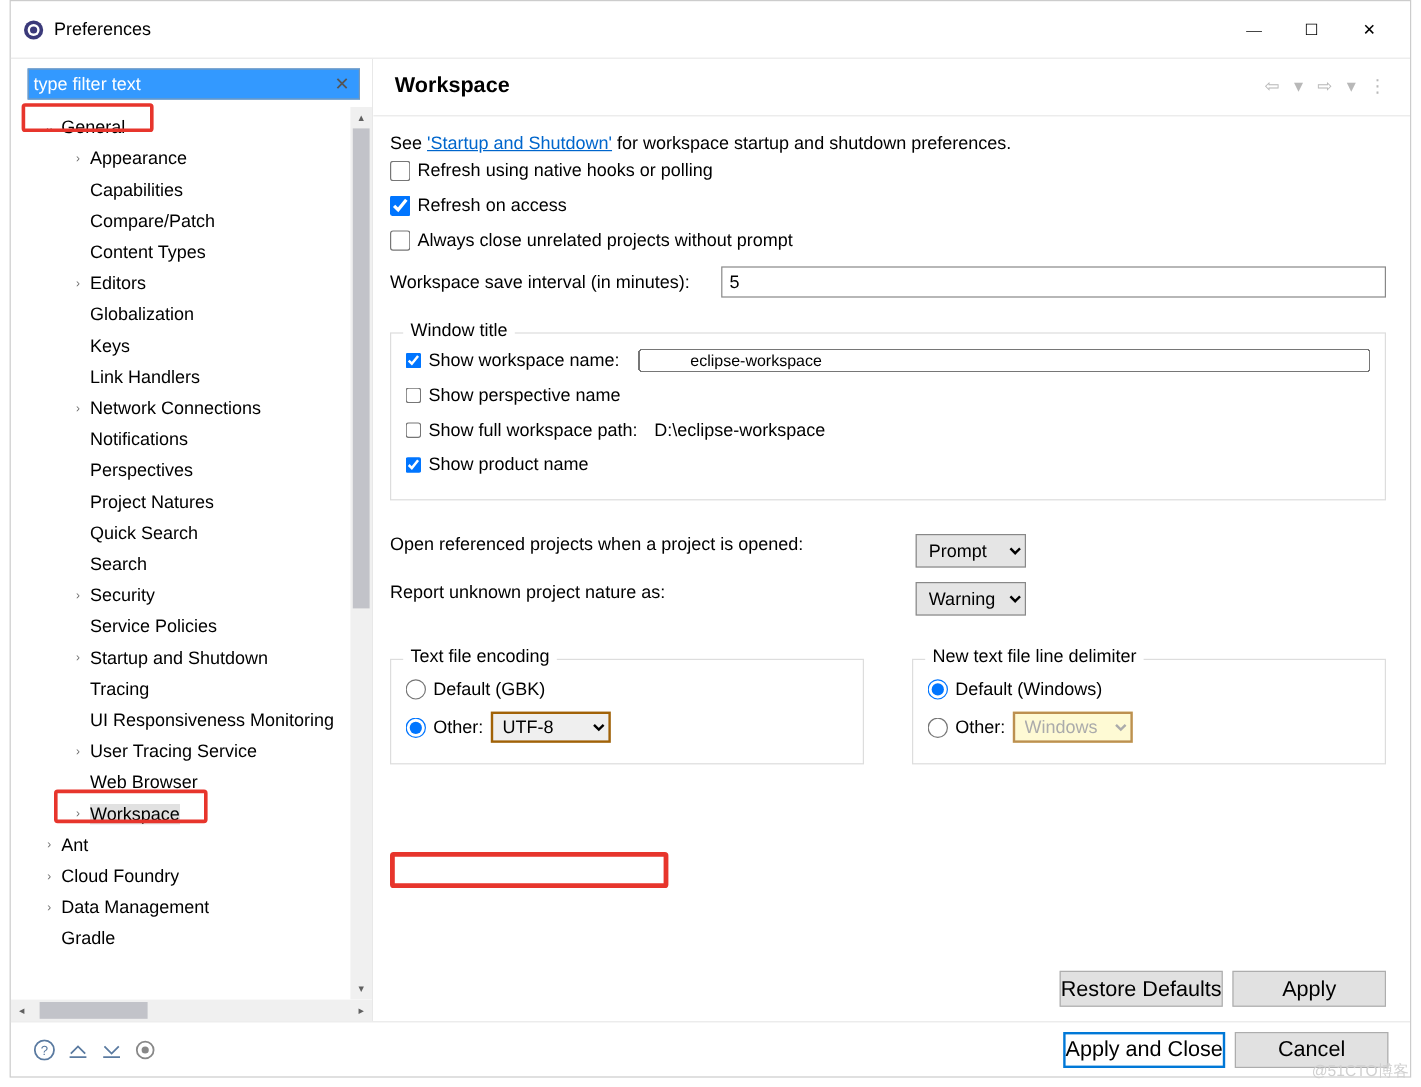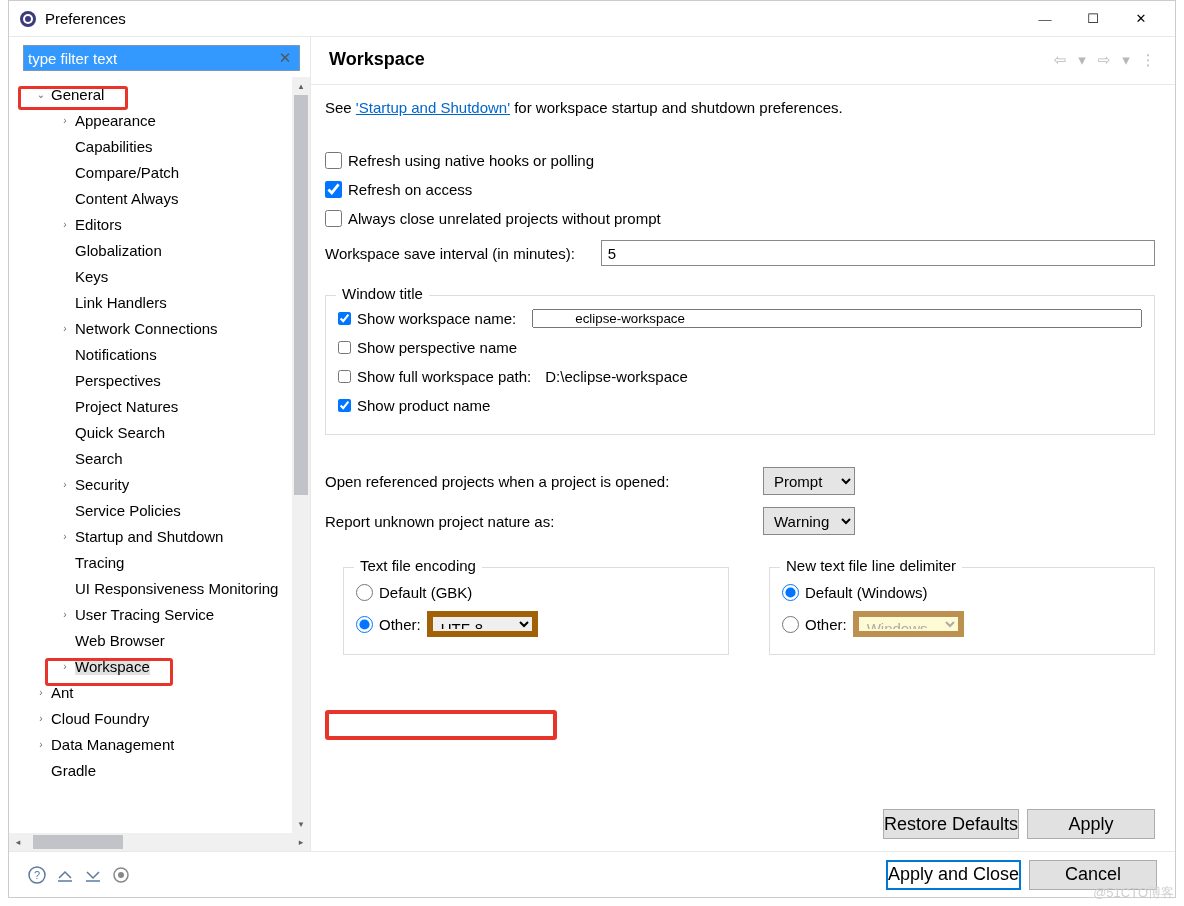--- a/index.html
+++ b/index.html
@@ -1,20 +1,20 @@
 <!DOCTYPE html>
 <html><head>
 <meta charset="utf-8">
 <style>
 * { box-sizing: border-box; margin: 0; padding: 0; }
 body { font-family: "Segoe UI", Tahoma, sans-serif; font-size: 15px; color: #000; background: #fff; width: 1184px; height: 906px; overflow: hidden; position: relative; }
 
 .window { position: absolute; left: 8px; top: 0; width: 1168px; height: 898px; border: 1px solid #ccc; background: #fff; display: flex; flex-direction: column; }
 
-.titlebar { height: 36px; display: flex; align-items: center; padding: 0 10px; border-bottom: 1px solid #e8e8e8; }
+.titlebar { height: 48px; display: flex; align-items: center; padding: 0 10px; border-bottom: 1px solid #e8e8e8; }
 .titlebar .icon { width: 18px; height: 18px; display: inline-block; margin-right: 8px; }
 .titlebar .title { flex: 1; }
 .titlebar .winbtn { width: 48px; height: 36px; display: flex; align-items: center; justify-content: center; font-family: "Segoe UI Symbol"; font-size: 13px; cursor: pointer; }
 
 .body { flex: 1; display: flex; overflow: hidden; }
 
 .sidebar { width: 302px; display: flex; flex-direction: column; border-right: 1px solid #e8e8e8; }
 .filter-row { padding: 8px 10px 6px 14px; display: flex; position: relative; }
 .filter-input { flex: 1; height: 26px; border: 1px solid #7a99b8; background: #3399ff; color: #fff; padding: 2px 26px 2px 4px; font-size: 15px; outline: none; }
 .filter-input::selection { background: #3399ff; color: #fff; }
@@ -44,48 +44,48 @@
 .red-general { position: absolute; left: 18px; top: 86px; width: 110px; height: 24px; pointer-events: none; z-index: 5; }
 .red-workspace { position: absolute; left: 45px; top: 658px; width: 128px; height: 28px; pointer-events: none; z-index: 5; }
 .red-encoding { position: absolute; left: 325px; top: 710px; width: 232px; height: 30px; pointer-events: none; z-index: 5; border-width: 4px; }
 
 .content { flex: 1; display: flex; flex-direction: column; overflow: hidden; background: #fff; }
 .content-header { padding: 12px 18px 14px 18px; display: flex; align-items: center; border-bottom: 1px solid #e8e8e8; }
 .content-header h2 { font-size: 18px; font-weight: 600; flex: 1; }
 .content-header .navbtn { width: 18px; height: 18px; color: #b8b8b8; display: inline-flex; align-items: center; justify-content: center; margin-left: 4px; }
 
 .content-body { flex: 1; padding: 14px 20px 10px 14px; overflow: auto; }
-.intro { margin-bottom: 30px; }
+.intro { }
 .intro a { color: #0066cc; text-decoration: underline; }
 
 .check-group label { display: flex; align-items: center; height: 29px; gap: 6px; }
 .check-group input[type=checkbox] { width: 17px; height: 17px; }
 
 .field-row { display: flex; align-items: center; height: 32px; gap: 26px; margin-top: 4px; }
 .field-row input[type=text] { height: 26px; padding: 2px 6px; border: 1px solid #888; font-size: 15px; font-family: inherit; }
 
 .group-box { border: 1px solid #ddd; margin-top: 26px; padding: 8px 12px 14px 12px; position: relative; }
 .group-box .legend { position: absolute; top: -11px; left: 10px; background: #fff; padding: 0 6px; }
 .group-box label { display: flex; align-items: center; height: 29px; gap: 6px; }
 .group-box .path-label { margin-left: 8px; }
 
-.row-pair { display: flex; align-items: center; height: 36px; gap: 8px; margin-top: 4px; }
+.row-pair { display: flex; align-items: flex-start; height: 36px; gap: 8px; margin-top: 4px; }
 .row-pair .label { }
 
 select.combo { height: 28px; min-width: 92px; font-family: inherit; font-size: 15px; border: 1px solid #888; background: #e5e5e5; padding: 2px 6px; }
 
 .explorer-row { display: flex; align-items: center; gap: 10px; margin-top: 22px; }
 .explorer-row input { flex: 1; height: 26px; padding: 2px 6px; border: 1px solid #888; font-size: 15px; font-family: inherit; }
 
-.encoding-zone { display: flex; gap: 40px; margin-top: 28px; margin-left: 18px; }
+.encoding-zone { display: flex; gap: 40px; margin-top: 28px; }
 .encoding-group { flex: 1; border: 1px solid #ddd; padding: 8px 12px 14px 12px; position: relative; }
 .encoding-group .legend { position: absolute; top: -11px; left: 10px; background: #fff; padding: 0 6px; }
 .radio-row { display: flex; align-items: center; height: 32px; gap: 6px; }
 .radio-row input[type=radio] { width: 17px; height: 17px; }
-.radio-row select { height: 26px; width: 111px; font-family: inherit; font-size: 15px; border: 6px solid #a16207; padding: 2px 4px; }
+.radio-row select { height: 26px; width: 100px; font-family: inherit; font-size: 15px; border: 2px solid #a16207; padding: 2px 4px; }
 .radio-row select:disabled { background: #fef9c3; color: #888; }
 
 .content-actions { display: flex; justify-content: flex-end; gap: 8px; padding: 10px 20px 12px 14px; }
 .btn { height: 30px; min-width: 128px; border: 1px solid #adadad; background: #e1e1e1; font-family: inherit; font-size: 18px; cursor: pointer; }
 .btn.primary { border: 2px solid #0078d7; background: #fff; }
 
 .footer { height: 46px; border-top: 1px solid #e8e8e8; display: flex; align-items: center; padding: 0 18px; gap: 8px; }
 .footer .footicon { width: 20px; height: 20px; display: inline-flex; align-items: center; justify-content: center; }
 .footer .spacer { flex: 1; }
 
@@ -128,21 +128,21 @@
             <div class="tree-item level2">
               <span class="twisty"></span>
               <span class="label">Capabilities</span>
             </div>
             <div class="tree-item level2">
               <span class="twisty"></span>
               <span class="label">Compare/Patch</span>
             </div>
             <div class="tree-item level2">
               <span class="twisty"></span>
-              <span class="label">Content Always</span>
+              <span class="label">Content Types</span>
             </div>
             <div class="tree-item level2">
               <span class="twisty">›</span>
               <span class="label">Editors</span>
             </div>
             <div class="tree-item level2">
               <span class="twisty"></span>
               <span class="label">Globalization</span>
             </div>
             <div class="tree-item level2">

